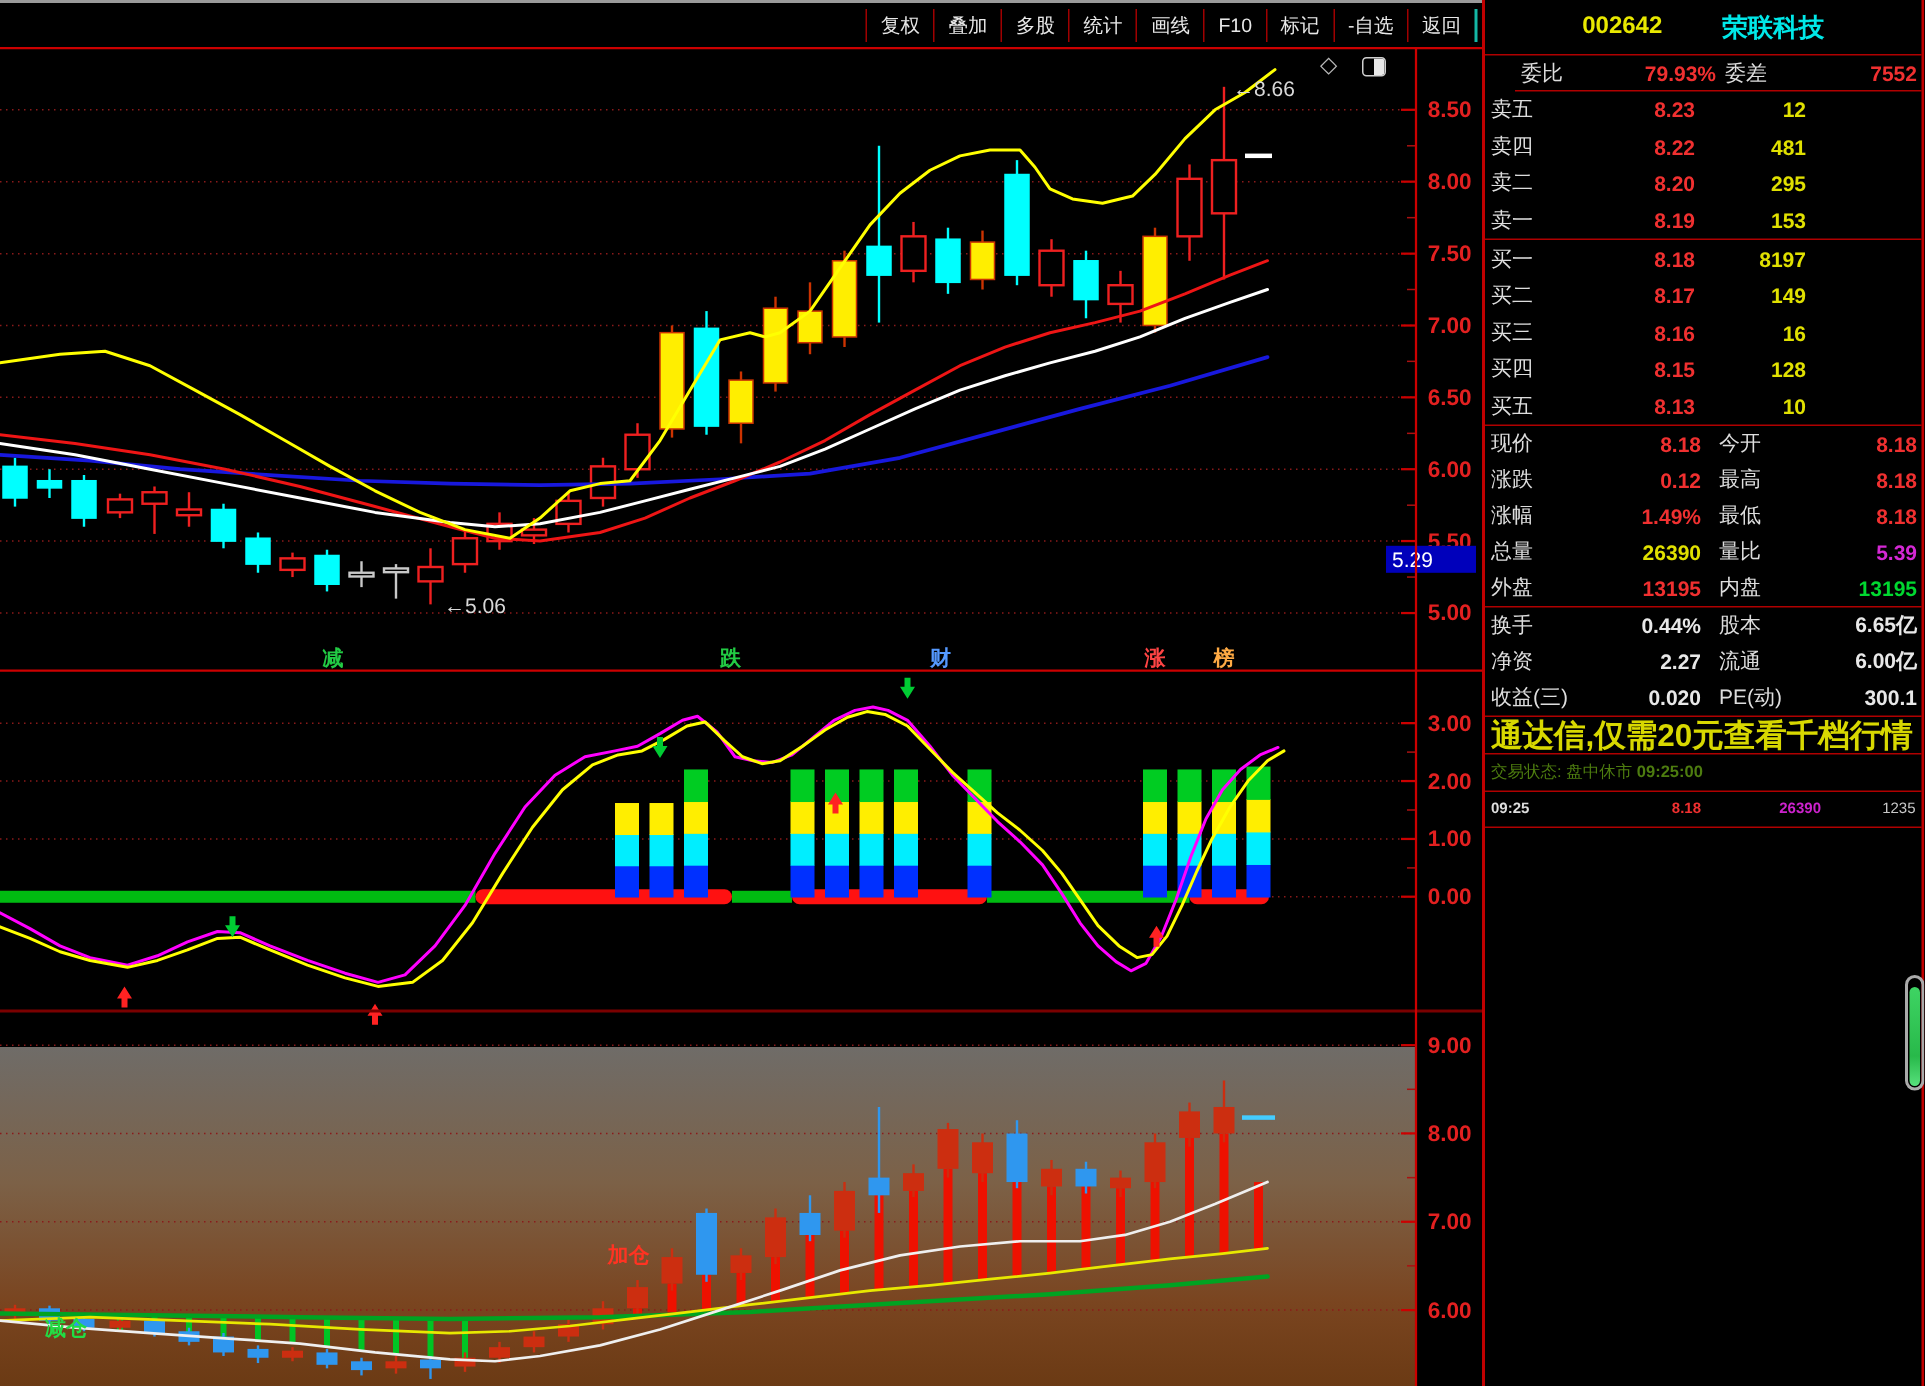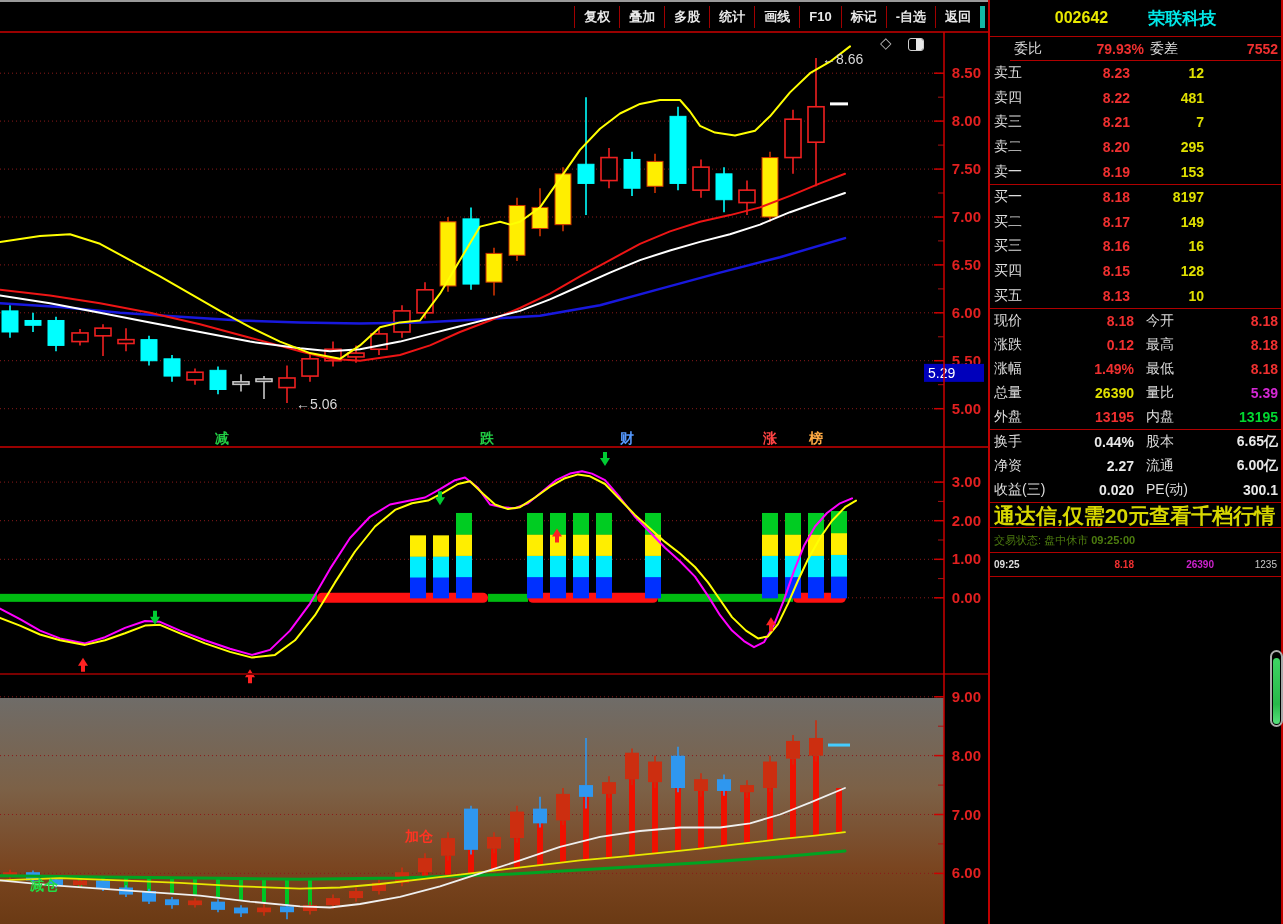--- a/index.html
+++ b/index.html
@@ -2,23 +2,23 @@
 <html><head>
 <meta charset="utf-8">
 <style>
   html,body{margin:0;padding:0;background:#000;}
   #screen{position:relative;width:1283px;height:924px;background:#000;overflow:hidden;
           font-family:"Liberation Sans","DejaVu Sans",sans-serif;}
   
   #topbar{position:absolute;left:0;top:0;width:988px;height:31px;background:#000;
           border-top:2px solid #9a9a9a;box-sizing:border-box;z-index:5;
           display:flex;justify-content:flex-end;align-items:center;}
-  .menu-item{color:#e8e8e8;font-size:13px;font-weight:bold;padding:0 9px;height:22px;
+  .menu-item{color:#e8e8e8;font-size:13px;font-weight:normal;padding:0 9px;height:22px;
              line-height:22px;border-left:1px solid #a00000;cursor:default;white-space:nowrap;}
-  .menu-item:last-child{border-right:5px solid #14b8a6;}
+  .menu-item:last-child{border-right:2px solid #14b8a6;}
   
   #charts{position:absolute;left:0;top:0;z-index:1;}
   
   #icon-diamond{position:absolute;left:880px;top:34px;color:#b8b8b8;font-size:15px;z-index:6;}
   #icon-halfbox{position:absolute;left:908px;top:38px;width:14px;height:11px;border:1.5px solid #cfcfcf;
                 border-radius:3px;z-index:6;overflow:hidden;}
   #icon-halfbox i{position:absolute;right:0;top:0;width:7px;height:100%;background:#e8e8e8;}
   
   #qpanel{position:absolute;left:988px;top:0;width:295px;height:924px;background:#000;z-index:4;
           border-left:2px solid #c00000;border-right:2px solid #c00000;box-sizing:border-box;}
@@ -427,25 +427,20 @@
           <span class="lvl-label">卖五</span>
           <span class="lvl-price">8.23</span>
           <span class="lvl-vol">12</span>
         </div>
         <div class="lvl-row">
           <span class="lvl-label">卖四</span>
           <span class="lvl-price">8.22</span>
           <span class="lvl-vol">481</span>
         </div>
         <div class="lvl-row">
-          <span class="lvl-label">卖三</span>
-          <span class="lvl-price">8.21</span>
-          <span class="lvl-vol">7</span>
-        </div>
-        <div class="lvl-row">
           <span class="lvl-label">卖二</span>
           <span class="lvl-price">8.20</span>
           <span class="lvl-vol">295</span>
         </div>
         <div class="lvl-row">
           <span class="lvl-label">卖一</span>
           <span class="lvl-price">8.19</span>
           <span class="lvl-vol">153</span>
         </div>
       </div>

